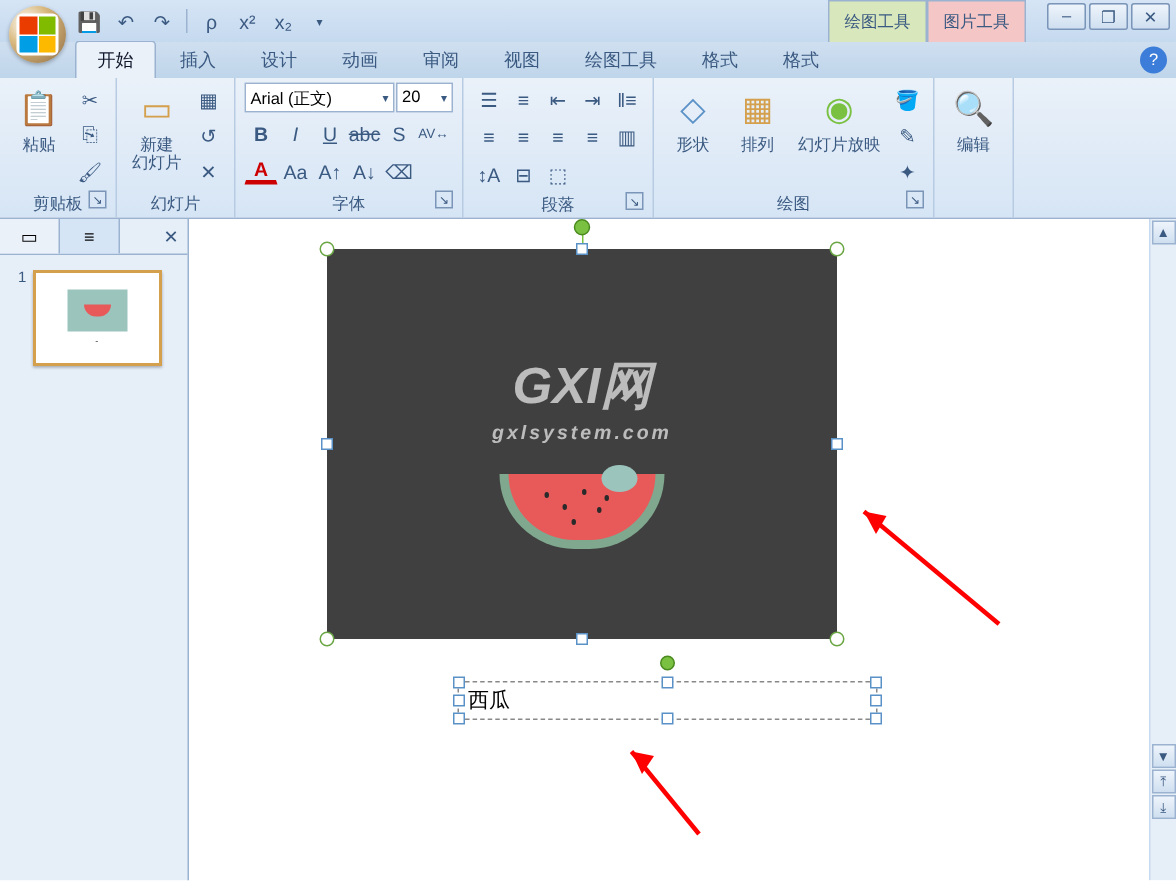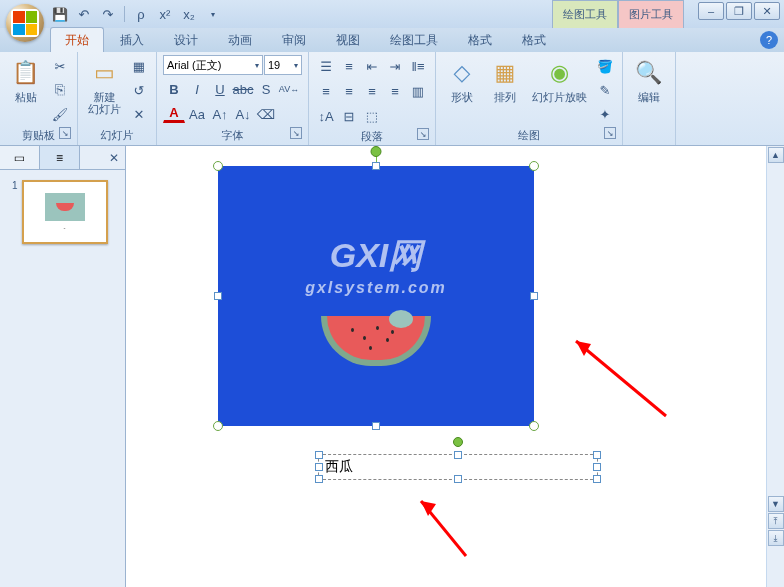--- a/index.html
+++ b/index.html
@@ -17,21 +17,21 @@
 .context-tabs { position: absolute; right: 100px; top: 0; display: flex; height: 28px; }
 .ctx-tab { padding: 2px 10px; font-size: 11px; color: #3b5a82; display: flex; align-items: center; border: 1px solid #9bb3d0; border-bottom: none; }
 .ctx-draw { background: #d9e8bc; margin-left: 28px; }
 .ctx-pic { background: #f5c6c6; }
 .win-controls { position: absolute; right: 4px; top: 2px; display: flex; gap: 2px; }
 .win-btn { width: 26px; height: 18px; border: 1px solid #7a95b8; background: linear-gradient(#eef4fb,#cfdff0); display: flex; align-items: center; justify-content: center; font-size: 11px; color: #3b5a82; cursor: pointer; border-radius: 2px; }
 
 
 .tabrow { height: 24px; background: linear-gradient(#cfdff0,#bfd5ea); display: flex; align-items: flex-end; padding-left: 50px; gap: 2px; position: relative; }
 .tab { padding: 4px 14px 3px; font-size: 12px; color: #3b5a82; cursor: pointer; border-radius: 3px 3px 0 0; }
-.tab.active { background: #eaf1f9; border: 1px solid #9bb3d0; border-bottom: none; color: #c2410c; }
+.tab.active { background: #eaf1f9; border: 1px solid #9bb3d0; border-bottom: none; color: #0f172a; }
 .help-btn { position: absolute; right: 6px; top: 3px; width: 18px; height: 18px; border-radius: 50%; background: #3b7dd8; color: #fff; display: flex; align-items: center; justify-content: center; font-size: 11px; cursor: pointer; }
 
 
 .ribbon { height: 94px; background: linear-gradient(#eaf1f9,#d6e5f5); border-bottom: 1px solid #9bb3d0; display: flex; }
 .group { border-right: 1px solid #b7cce3; padding: 3px 6px 2px; display: flex; flex-direction: column; }
 .group-body { flex: 1; display: flex; align-items: flex-start; gap: 3px; }
 .group-label { text-align: center; font-size: 11px; color: #3b5a82; padding-top: 2px; position: relative; }
 .dlauncher { position: absolute; right: 0; top: 1px; width: 12px; height: 12px; border: 1px solid #7a95b8; font-size: 8px; display: flex; align-items: center; justify-content: center; color: #3b5a82; cursor: pointer; }
 .big-btn { display: flex; flex-direction: column; align-items: center; gap: 2px; padding: 2px 4px; cursor: pointer; }
 .big-btn .ico { width: 32px; height: 32px; display: flex; align-items: center; justify-content: center; font-size: 22px; }
@@ -54,35 +54,35 @@
 .thumb-num { font-size: 10px; color: #3b5a82; float: left; margin-right: 4px; }
 .thumb-slide { width: 86px; height: 64px; background: #fff; border: 2px solid #d4a04e; box-shadow: 0 1px 2px rgba(0,0,0,.3); display: flex; flex-direction: column; align-items: center; justify-content: center; }
 .thumb-img { width: 40px; height: 28px; background: #9bc4bd; display: flex; align-items: center; justify-content: center; }
 .thumb-melon { width: 18px; height: 8px; background: #e85a5a; border-radius: 0 0 18px 18px; }
 
 .slide-area { flex: 1; background: #fff; position: relative; overflow: hidden; }
 .scroller { position: absolute; right: 0; top: 0; width: 18px; height: 100%; background: #e6eef8; border-left: 1px solid #c5d9ef; }
 .scroller-btn { width: 16px; height: 16px; background: linear-gradient(#eef4fb,#cfdff0); border: 1px solid #9bb3d0; margin: 1px auto; display: flex; align-items: center; justify-content: center; font-size: 9px; color: #3b5a82; cursor: pointer; }
 
 
-.sel-image { position: absolute; left: 92px; top: 20px; width: 316px; height: 260px; background: #1d4ed8; }
+.sel-image { position: absolute; left: 92px; top: 20px; width: 340px; height: 260px; background: #404040; }
 .sel-handle { width: 10px; height: 10px; background: #fff; border: 1px solid #6ba644; border-radius: 50%; position: absolute; }
 .sel-handle.sq { border-radius: 0; border-color: #5a91c7; width: 8px; height: 8px; }
 .rot-handle { width: 11px; height: 11px; background: #7ac142; border: 1px solid #4a8a1f; border-radius: 50%; position: absolute; left: 50%; top: -20px; transform: translateX(-50%); }
 .rot-line { position: absolute; left: 50%; top: -10px; width: 1px; height: 10px; background: #7ac142; }
 .watermark { position: absolute; left: 50%; top: 38%; transform: translate(-50%,-50%); color: rgba(255,255,255,.65); font-size: 34px; font-weight: bold; font-style: italic; font-family: Georgia, serif; text-align: center; }
-.watermark .sub { font-size: 16px; letter-spacing: 2px; display: block; }
+.watermark .sub { font-size: 13px; letter-spacing: 2px; display: block; }
 .melon { position: absolute; left: 50%; bottom: 60px; transform: translateX(-50%); width: 110px; height: 50px; }
 .melon-rind { width: 110px; height: 50px; background: #7fa88e; border-radius: 0 0 110px 110px; position: absolute; }
 .melon-flesh { width: 98px; height: 44px; background: #e85a5a; border-radius: 0 0 98px 98px; position: absolute; left: 6px; top: 0; }
 .melon-bite { width: 24px; height: 18px; background: #9bc4bd; border-radius: 50%; position: absolute; right: 18px; top: -6px; }
 .seed { width: 3px; height: 4px; background: #2a2a2a; border-radius: 50%; position: absolute; }
 
 
-.textbox { position: absolute; left: 192px; top: 308px; width: 280px; height: 26px; border: 1px dashed #888; background: #fff; padding: 3px 6px; font-size: 14px; }
+.textbox { position: absolute; left: 179px; top: 308px; width: 280px; height: 26px; border: 1px dashed #888; background: #fff; padding: 3px 6px; font-size: 14px; }
 .tb-handle { width: 8px; height: 8px; background: #fff; border: 1px solid #5a91c7; position: absolute; }
 .tb-rot { width: 10px; height: 10px; background: #7ac142; border: 1px solid #4a8a1f; border-radius: 50%; position: absolute; left: 50%; top: -18px; transform: translateX(-50%); }
 
 
 .arrow { position: absolute; pointer-events: none; }
 .arrow-line { stroke: #ff0000; stroke-width: 3; fill: none; }
 .arrow-head { fill: #ff0000; }
 </style>
 </head>
 <body>
@@ -165,21 +165,21 @@
 
   <div class="group">
     <div class="group-body">
       <div class="font-area">
         <div class="btn-row">
           <div class="combo" style="width:100px">
               <span>Arial (正文)</span>
               <span class="arr">▾</span>
             </div>
           <div class="combo" style="width:38px">
-              <span>19</span>
+              <span>20</span>
               <span class="arr">▾</span>
             </div>
         </div>
         <div class="btn-row">
           <div class="sm-btn">
               <b>B</b>
             </div>
           <div class="sm-btn">
               <i>I</i>
             </div>

